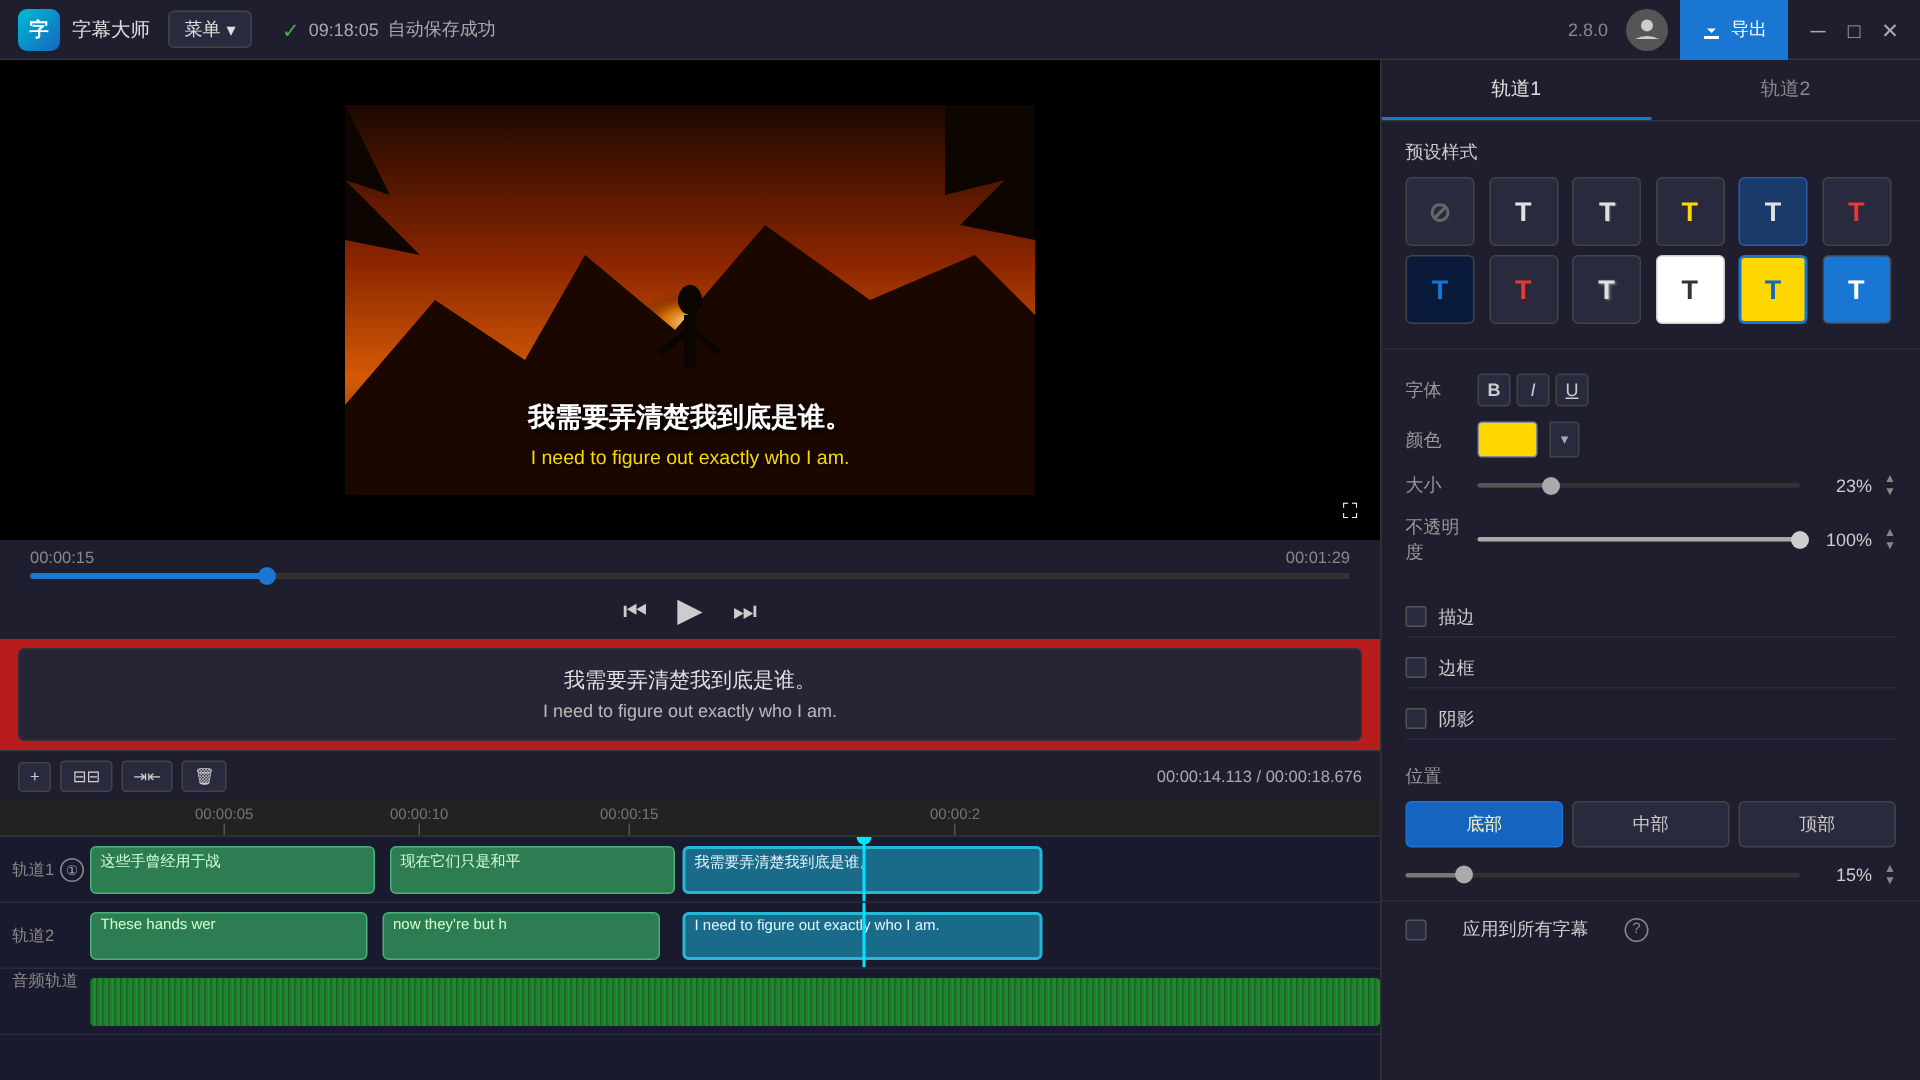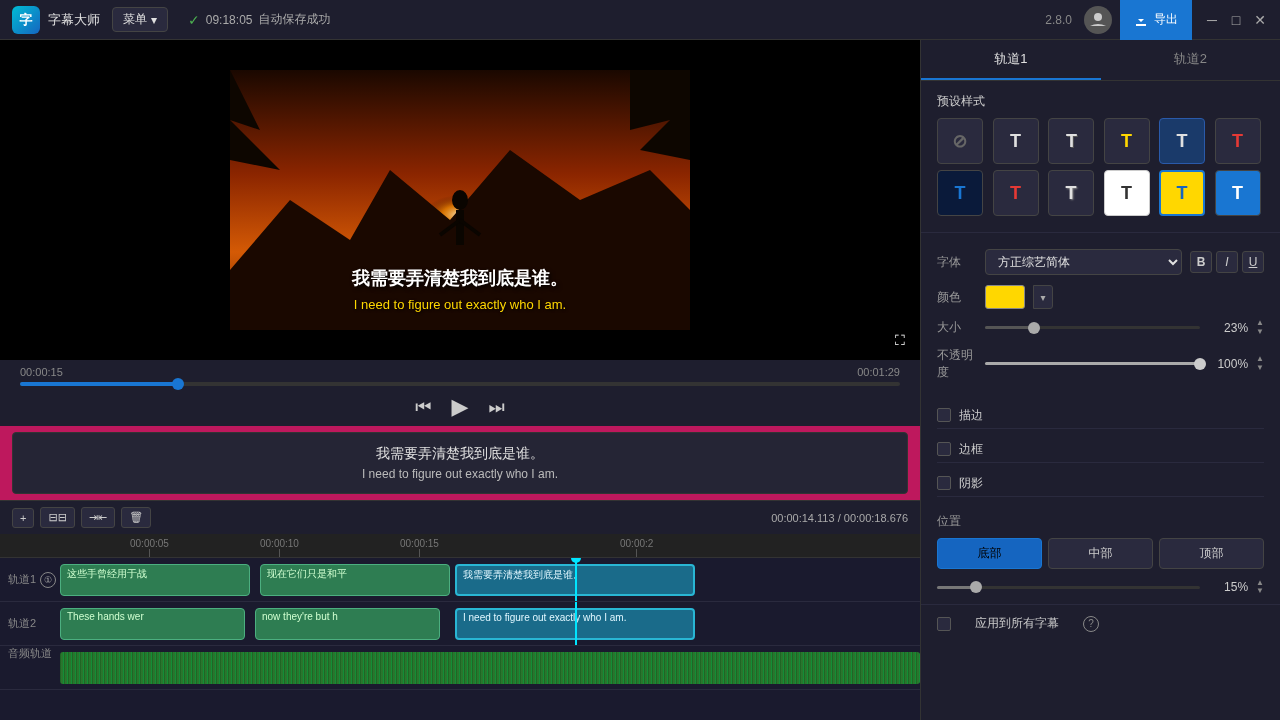--- a/index.html
+++ b/index.html
@@ -87,21 +87,21 @@
       display: flex;
       flex: 1;
       overflow: hidden;
     }
 
     
     .left-panel {
       flex: 1;
       display: flex;
       flex-direction: column;
-      background: #be185d;
+      background: #b91c1c;
       overflow: hidden;
     }
 
     
     .video-preview {
       background: #000;
       position: relative;
       height: 320px;
       flex-shrink: 0;
       display: flex;
@@ -564,21 +564,21 @@
       border: 1px solid #444;
       border-radius: 4px;
       color: #ccc;
       cursor: pointer;
       font-size: 12px;
       text-align: center;
     }
     .pos-btn.active {
       background: #1565c0;
       border-color: #1976d2;
-      color: #000000;
+      color: #fef9c3;
     }
     .pos-slider-row {
       display: flex;
       align-items: center;
       gap: 8px;
     }
 
     
     .apply-row {
       display: flex;
@@ -819,23 +819,20 @@
         <div class="preset-item p11" style="background:#1976d2;color:#fff">T</div>
       </div>
     </div>
 
     <div class="divider"></div>
 
     <div class="section">
 
       <div class="setting-row">
         <span class="setting-label">字体</span>
-        <select class="font-select">
-          <option>方正综艺简体</option>
-        </select>
         <div class="font-style-btns">
           <button class="fs-btn">
               <b>B</b>
             </button>
           <button class="fs-btn">
               <i>I</i>
             </button>
           <button class="fs-btn">
               <u>U</u>
             </button>

